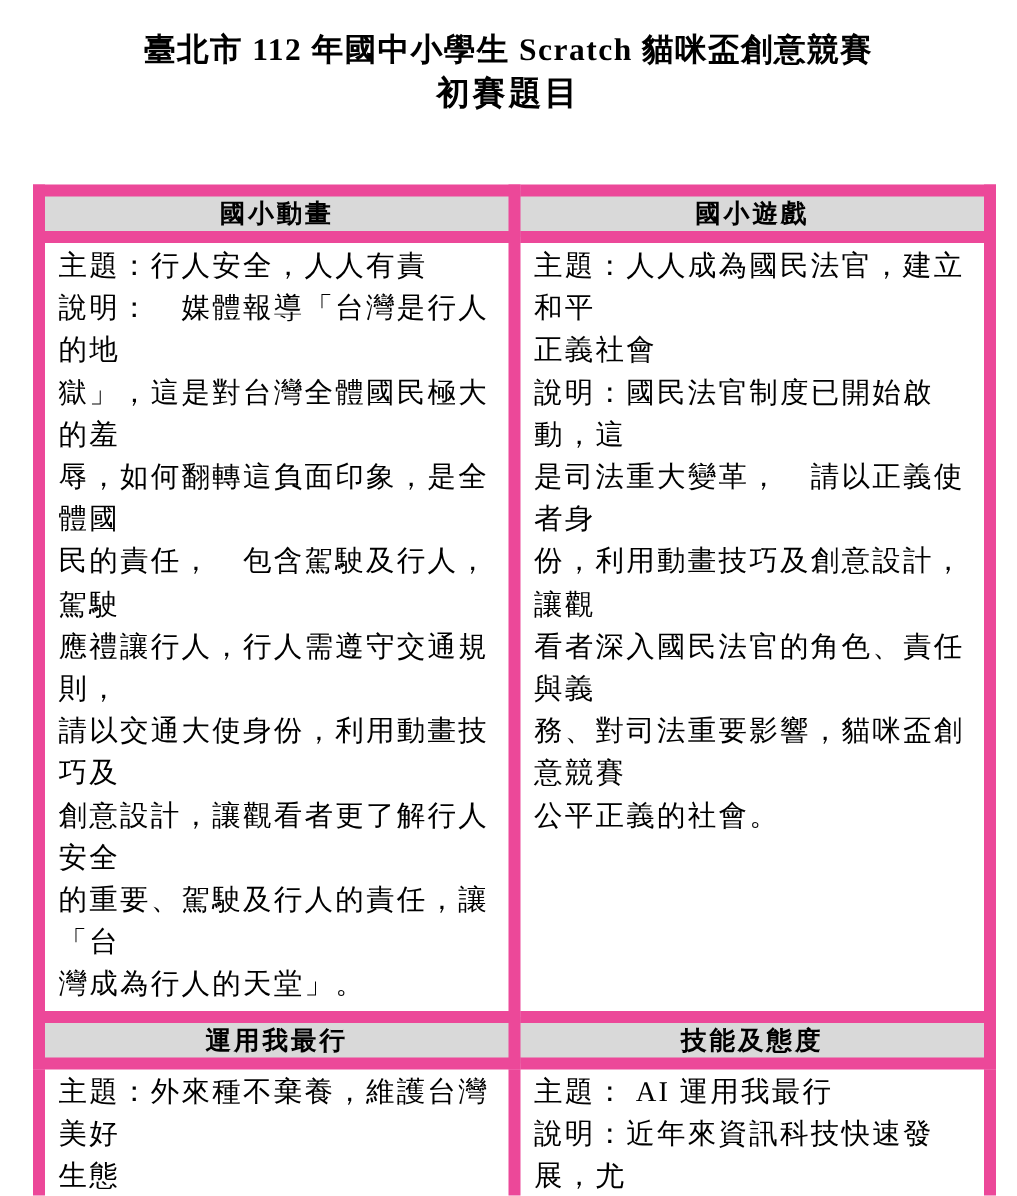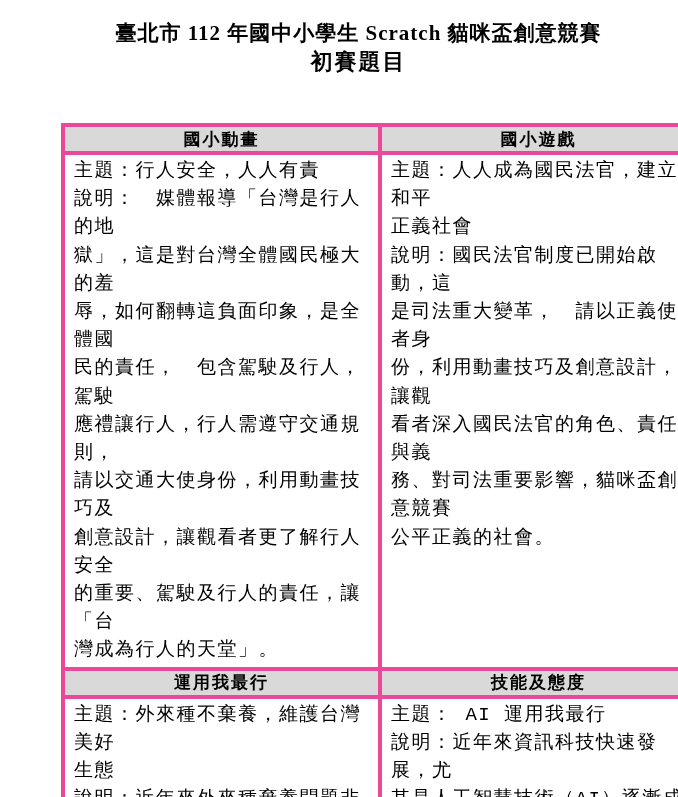--- a/index.html
+++ b/index.html
@@ -10,21 +10,20 @@
     background: #ffffff;
     overflow: hidden;
   }
   .page {
     width: 678px;
     height: 596px;
     font-family: "Liberation Serif", "DejaVu Serif", serif;
     color: #000000;
     box-sizing: border-box;
     padding-top: 18px;
-    padding-left: 39px;
   }
   .doc-title {
     margin: 0;
     text-align: center;
     font-size: 21px;
     font-weight: bold;
     letter-spacing: 1px;
     line-height: 30px;
   }
   .doc-subtitle {
@@ -35,24 +34,23 @@
     letter-spacing: 2px;
     line-height: 28px;
   }
   table.topics {
     border-collapse: collapse;
     table-layout: fixed;
     width: 634px;
     margin: 47px 0 0 22px;
   }
   table.topics th, table.topics td {
-    border: 4px solid #ec4899;
+    border: 8px solid #ec4899;
     width: 317px;
     box-sizing: border-box;
-    font-family: Liberation Mono, monospace;
   }
   table.topics th {
     background: #d9d9d9;
     font-size: 17px;
     font-weight: bold;
     letter-spacing: 2px;
     height: 28px;
     padding: 0;
     text-align: center;
     vertical-align: middle;

